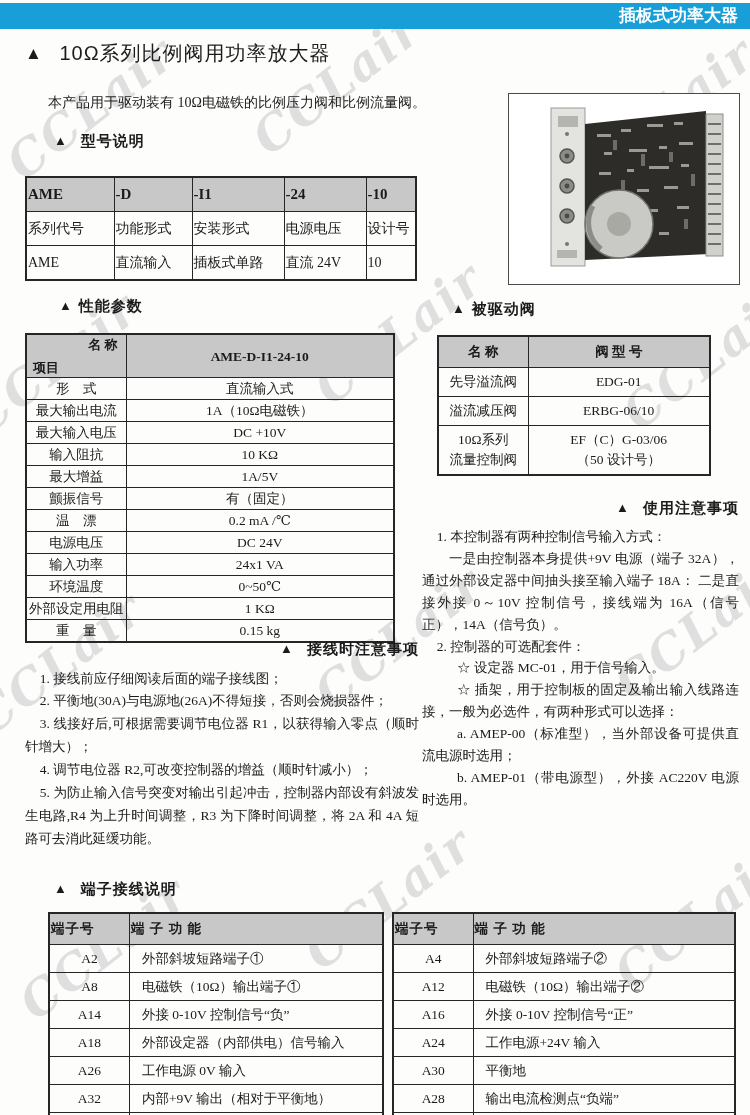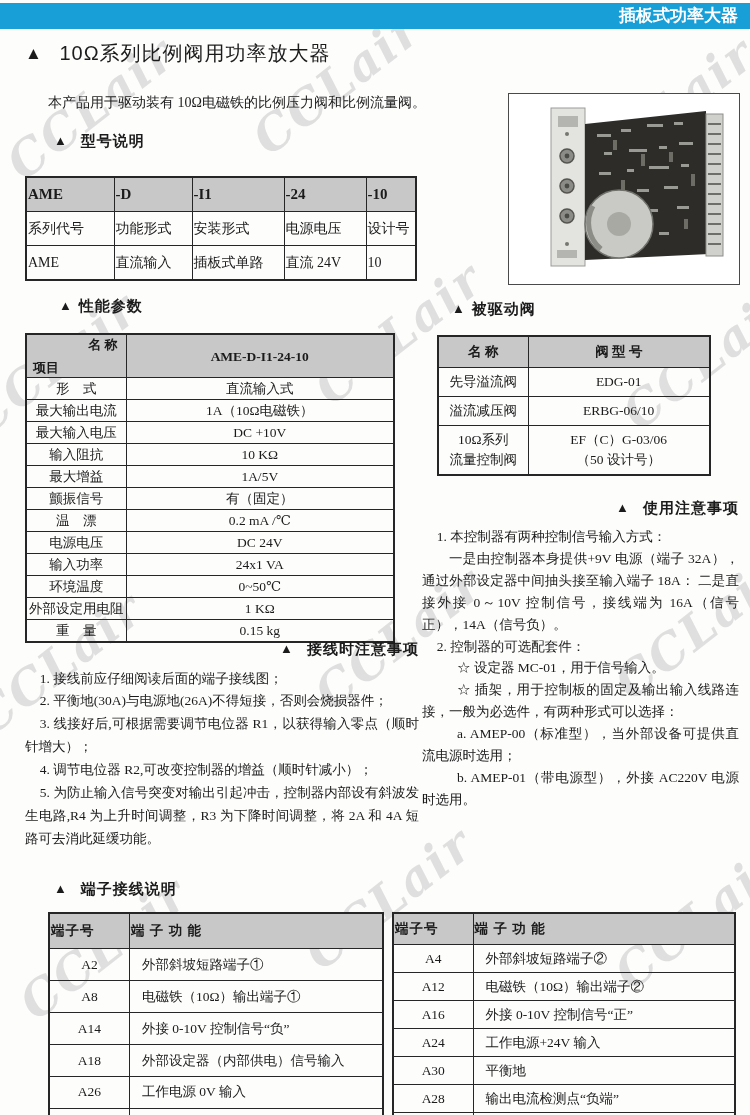--- a/index.html
+++ b/index.html
@@ -395,20 +395,24 @@
           </tr>
       <tr>
             <td class="id">A18</td>
             <td class="fn">外部设定器（内部供电）信号输入</td>
           </tr>
       <tr>
             <td class="id">A26</td>
             <td class="fn">工作电源 0V 输入</td>
           </tr>
       <tr>
+            <td class="id">A32</td>
+            <td class="fn">内部+9V 输出（相对于平衡地）</td>
+          </tr>
+      <tr>
             <td class="id">A6</td>
             <td class="fn">输出电流检测点“正端”</td>
           </tr>
     </tbody>
       </table>
     <table class="term tbl">
       <colgroup>
           <col style="width:80px">
           <col style="width:262px">
         </colgroup>

